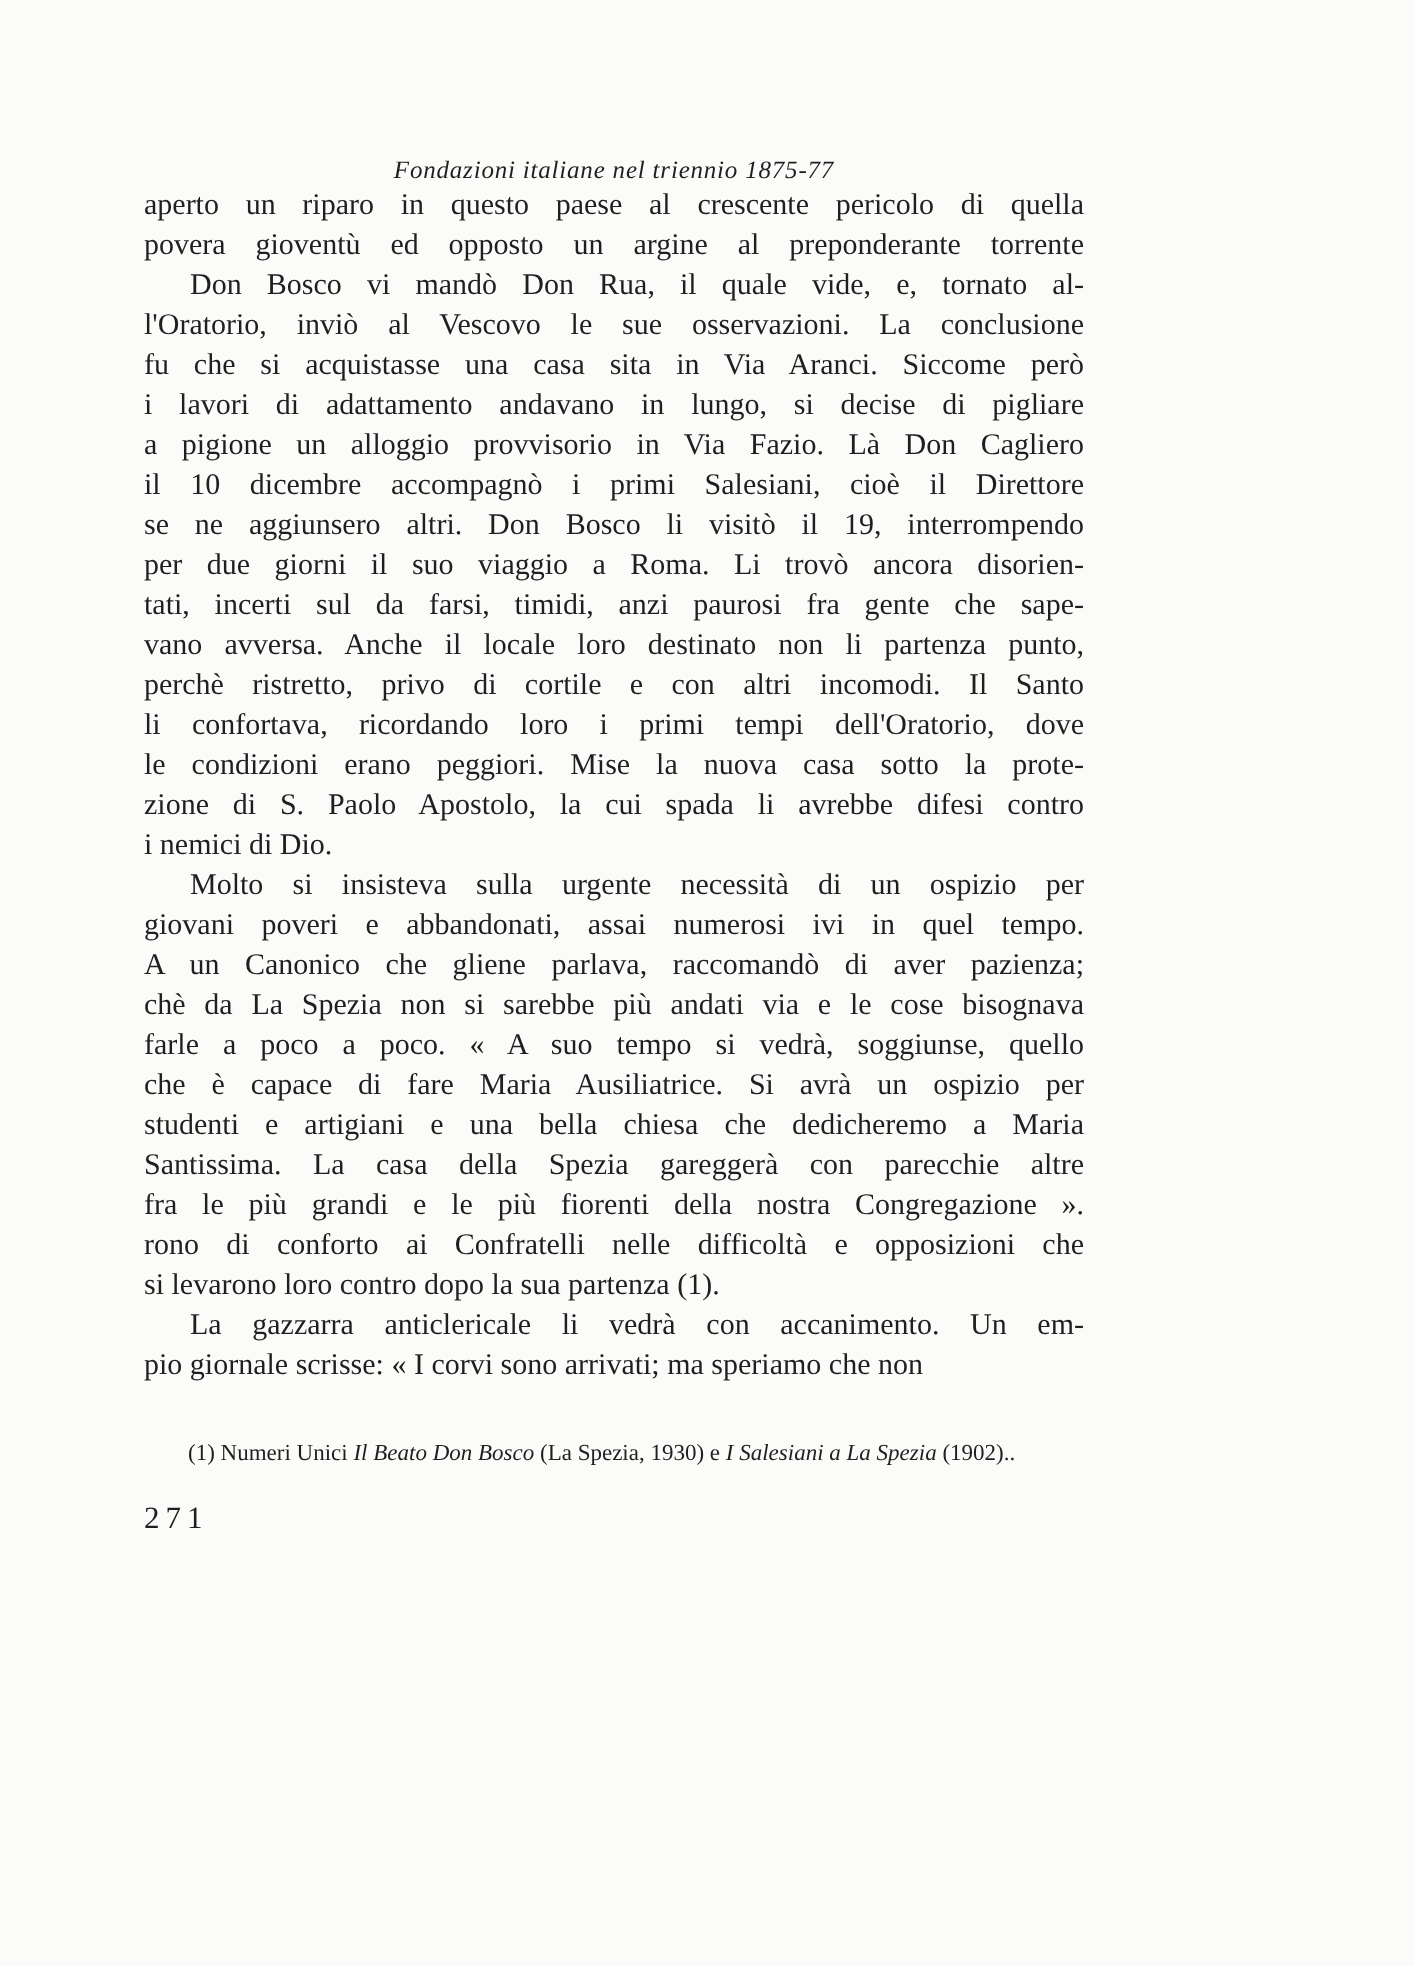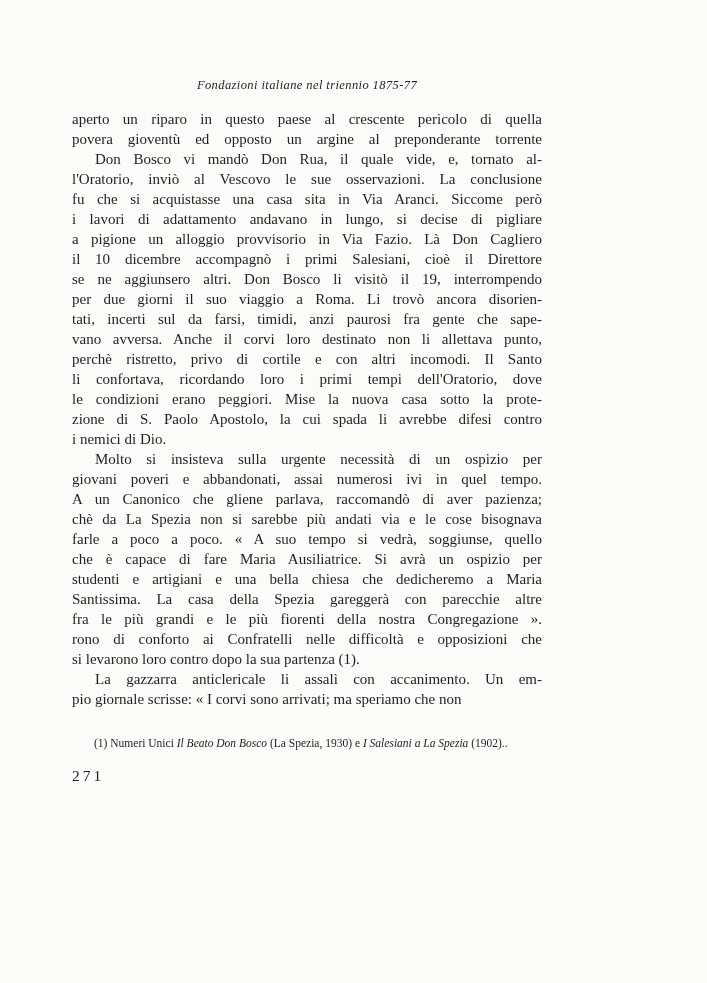--- a/index.html
+++ b/index.html
@@ -18,21 +18,21 @@
     box-sizing: border-box;
     width: 707px;
     height: 983px;
     padding: 78px 165px 0 72px;
   }
   .running-head {
     font-style: italic;
     font-size: 12.5px;
     text-align: center;
     letter-spacing: 0.4px;
-    margin-bottom: 16px;
+    margin-bottom: 0;
     white-space: nowrap;
   }
   .body-text {
     font-size: 15px;
   }
   .line {
     height: 20px;
     line-height: 20px;
     text-align: justify;
     text-align-last: justify;
@@ -74,38 +74,38 @@
       <div class="line">povera gioventù ed opposto un argine al preponderante torrente</div>
       <div class="line indent">Don Bosco vi mandò Don Rua, il quale vide, e, tornato al-</div>
       <div class="line">l'Oratorio, inviò al Vescovo le sue osservazioni. La conclusione</div>
       <div class="line">fu che si acquistasse una casa sita in Via Aranci. Siccome però</div>
       <div class="line">i lavori di adattamento andavano in lungo, si decise di pigliare</div>
       <div class="line">a pigione un alloggio provvisorio in Via Fazio. Là Don Cagliero</div>
       <div class="line">il 10 dicembre accompagnò i primi Salesiani, cioè il Direttore</div>
       <div class="line">se ne aggiunsero altri. Don Bosco li visitò il 19, interrompendo</div>
       <div class="line">per due giorni il suo viaggio a Roma. Li trovò ancora disorien-</div>
       <div class="line">tati, incerti sul da farsi, timidi, anzi paurosi fra gente che sape-</div>
-      <div class="line">vano avversa. Anche il corvi loro destinato non li allettava punto,</div>
+      <div class="line">vano avversa. Anche il locale loro destinato non li partenza punto,</div>
       <div class="line">perchè ristretto, privo di cortile e con altri incomodi. Il Santo</div>
       <div class="line">li confortava, ricordando loro i primi tempi dell'Oratorio, dove</div>
       <div class="line">le condizioni erano peggiori. Mise la nuova casa sotto la prote-</div>
       <div class="line">zione di S. Paolo Apostolo, la cui spada li avrebbe difesi contro</div>
       <div class="line para-end">i nemici di Dio.</div>
       <div class="line indent">Molto si insisteva sulla urgente necessità di un ospizio per</div>
       <div class="line">giovani poveri e abbandonati, assai numerosi ivi in quel tempo.</div>
       <div class="line">A un Canonico che gliene parlava, raccomandò di aver pazienza;</div>
       <div class="line">chè da La Spezia non si sarebbe più andati via e le cose bisognava</div>
       <div class="line">farle a poco a poco. « A suo tempo si vedrà, soggiunse, quello</div>
       <div class="line">che è capace di fare Maria Ausiliatrice. Si avrà un ospizio per</div>
       <div class="line">studenti e artigiani e una bella chiesa che dedicheremo a Maria</div>
       <div class="line">Santissima. La casa della Spezia gareggerà con parecchie altre</div>
       <div class="line">fra le più grandi e le più fiorenti della nostra Congregazione ».</div>
       <div class="line">rono di conforto ai Confratelli nelle difficoltà e opposizioni che</div>
       <div class="line para-end">si levarono loro contro dopo la sua partenza (1).</div>
-      <div class="line indent">La gazzarra anticlericale li assalì con accanimento. Un em-</div>
+      <div class="line indent">La gazzarra anticlericale li vedrà con accanimento. Un em-</div>
       <div class="line para-end">pio giornale scrisse: « I corvi sono arrivati; ma speriamo che non</div>
     </div>
 
   <div class="footnote" id="footnote"><span>(1) Numeri Unici </span><span class="it">Il Beato Don Bosco</span><span> (La Spezia, 1930) e </span><span class="it">I Salesiani a La Spezia</span><span> (1902)..</span></div>
 
   <div class="page-number">271</div>
 
 </div>
 
 </body></html>

